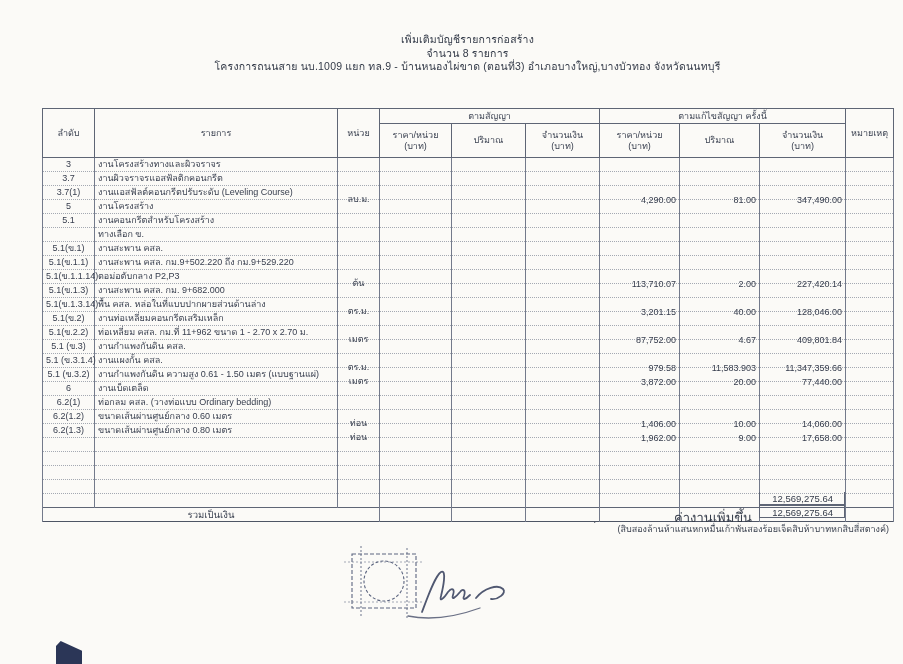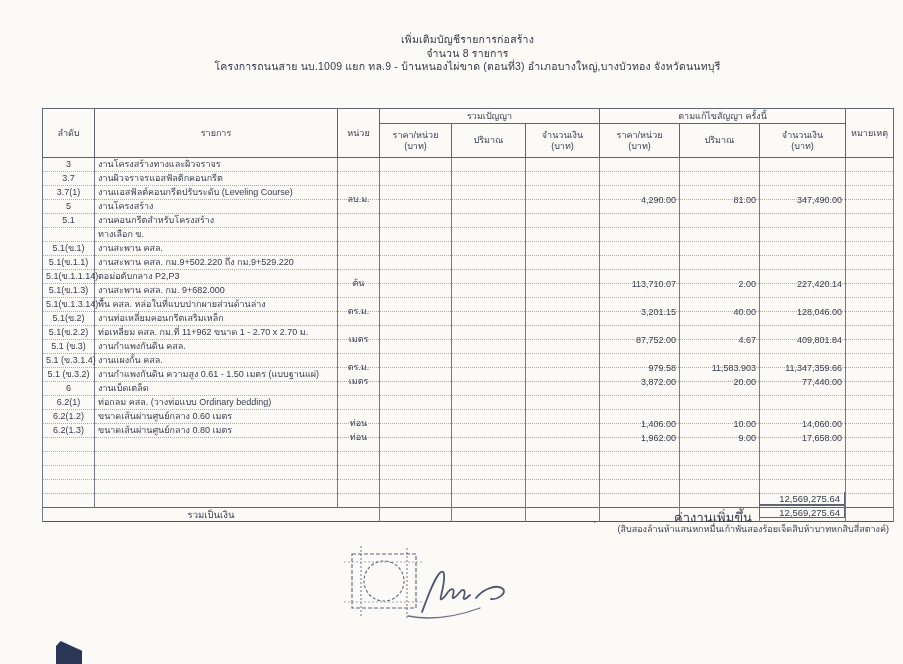--- a/index.html
+++ b/index.html
@@ -39,21 +39,21 @@
   .cv{display:inline-block;}
   .cv.off{transform:translateY(8px);}   
   .cv.uoff{transform:translateY(7px);}
   tr.total-row td{border-top:1px solid #5e6575;}
   tr.total-row td.t-label{text-align:center;font-size:9.5px;}
   tr.total-row .dot{transform:translateY(6px);display:inline-block;}
   
   .sum-box{
     position:absolute;left:759px;width:86px;height:13px;
     border:1px solid #5e6575;background:transparent;
-    font-size:9.5px;text-align:right;padding-right:4px;line-height:13px;
+    font-size:9.5px;text-align:right;padding-right:11px;line-height:13px;
     box-sizing:border-box;color:#343b49;
   }
   .sum-box.b1{top:492px;border-top:none;}
   .sum-box.b2{top:505px;}
   .extra-label{
     position:absolute;top:507px;left:630px;width:122px;text-align:right;
     font-size:13px;color:#343b49;
   }
   .words{
     position:absolute;top:522px;right:14px;font-size:9px;color:#3a414f;
@@ -89,21 +89,21 @@
       <col style="width:80px">
         <col style="width:80px">
         <col style="width:86px">
       <col style="width:48px">
     </colgroup>
     <thead>
       <tr class="grp-row">
         <th rowspan="2">ลำดับ</th>
         <th rowspan="2">รายการ</th>
         <th rowspan="2">หน่วย</th>
-        <th colspan="3">รวมเปัญญา</th>
+        <th colspan="3">ตามสัญญา</th>
         <th colspan="3">ตามแก้ไขสัญญา ครั้งนี้</th>
         <th rowspan="2">หมายเหตุ</th>
       </tr>
       <tr class="sub-row">
         <th>
           <span style="display:block">ราคา/หน่วย</span>
           <span style="display:block">(บาท)</span>
         </th>
         <th>ปริมาณ</th>
         <th>

